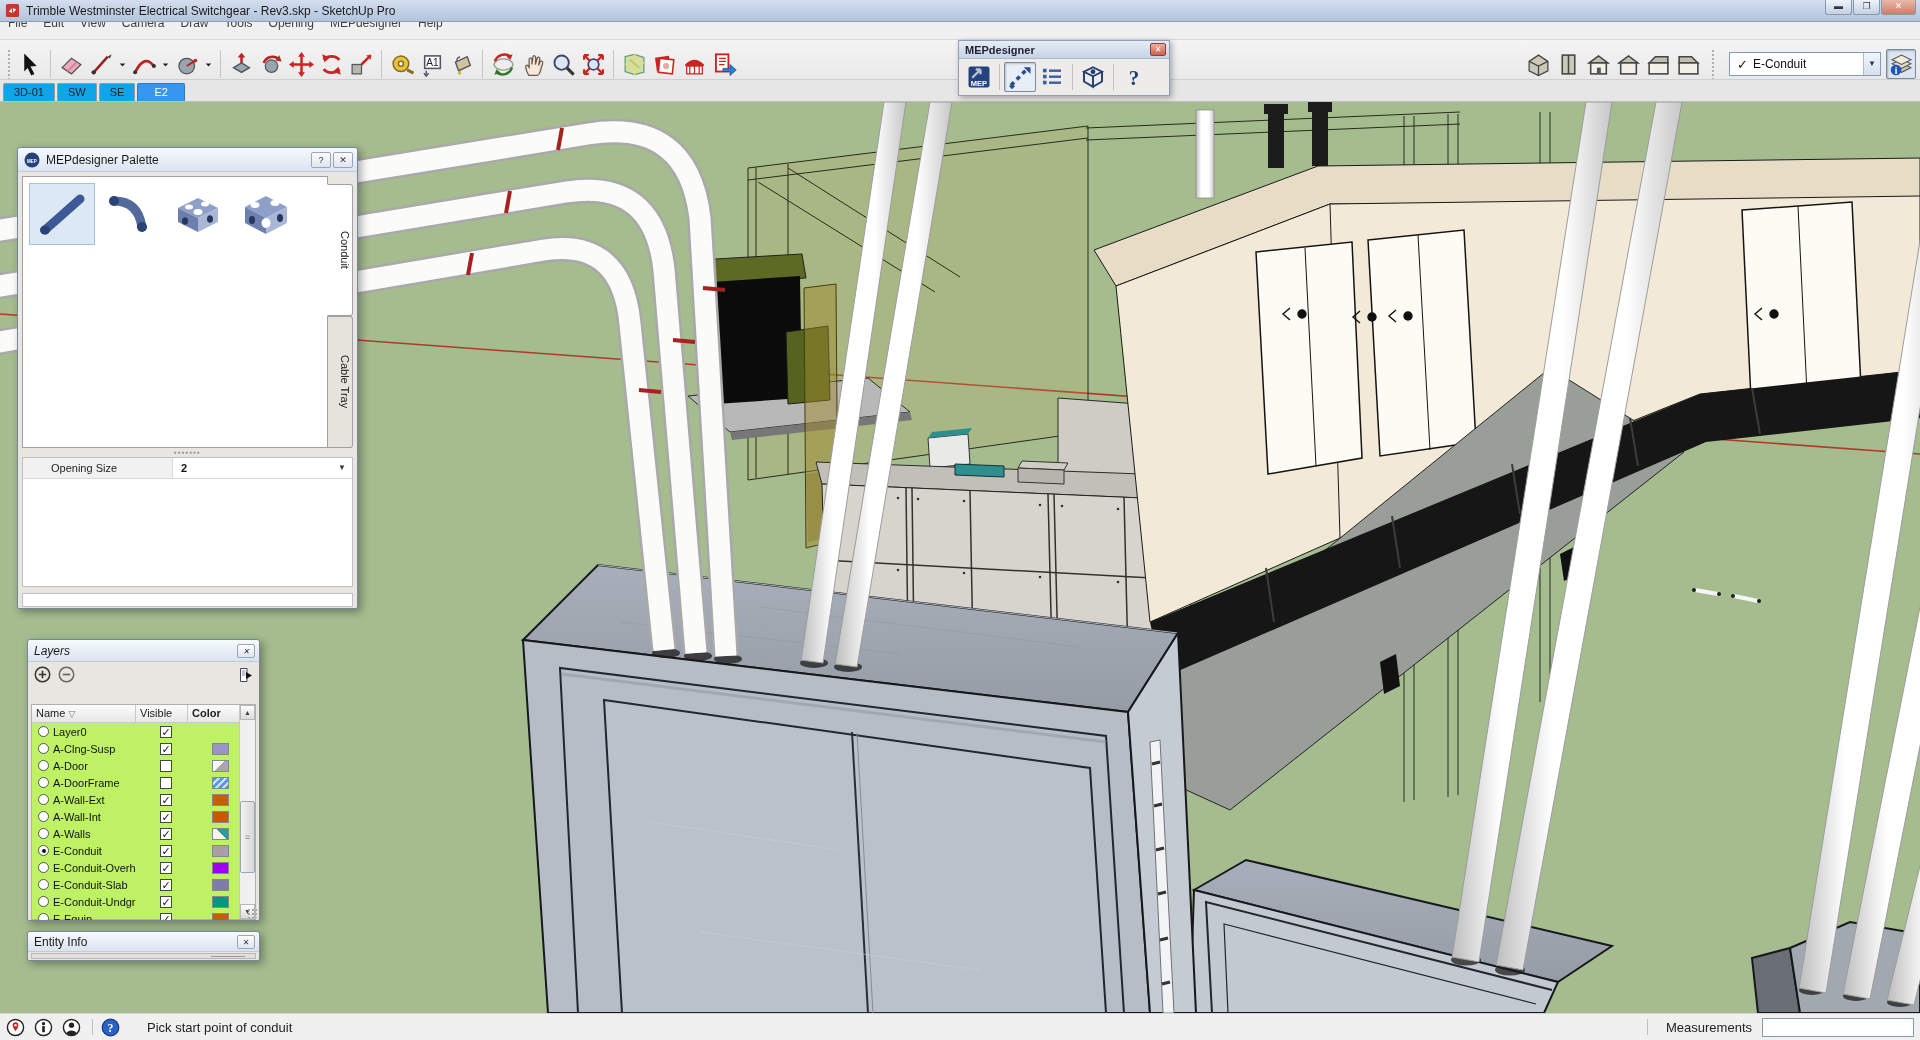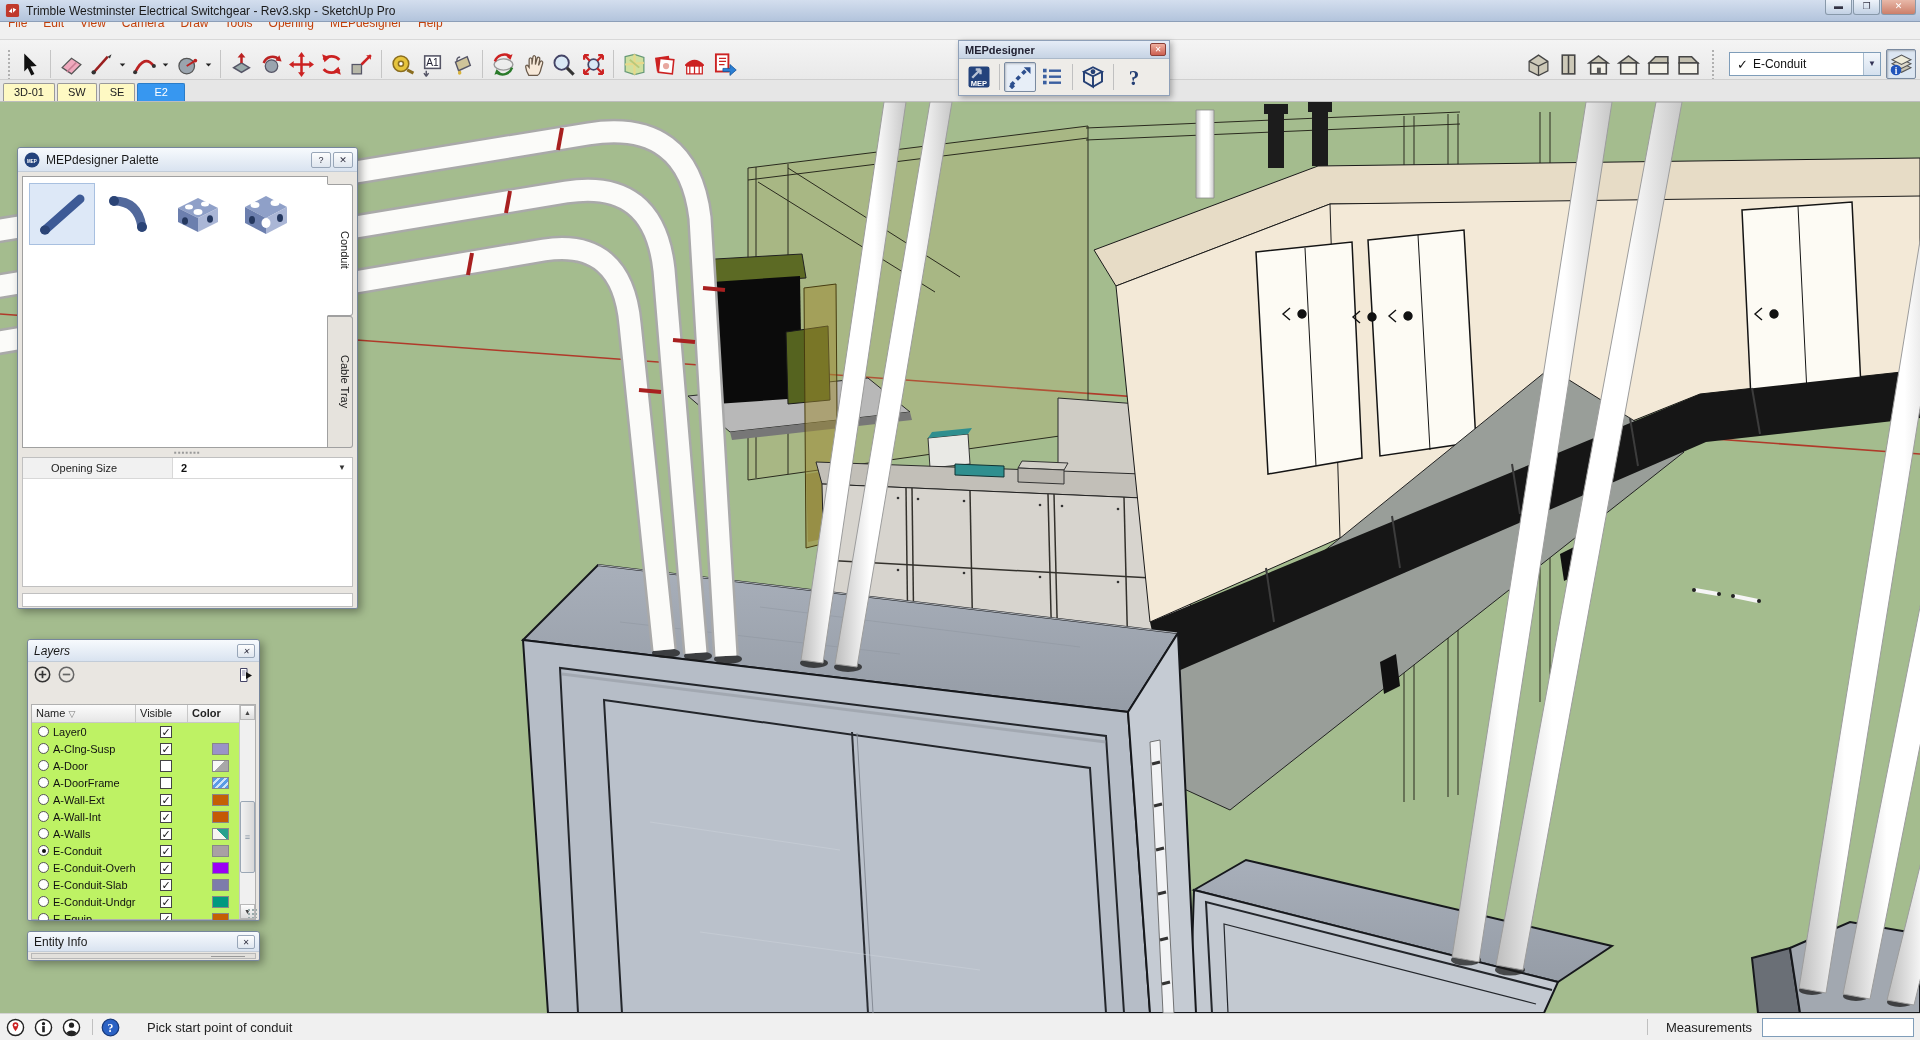--- a/index.html
+++ b/index.html
@@ -9,21 +9,21 @@
   
   #titlebar { height:22px; background:linear-gradient(#d3deee,#b3c4dc); border-bottom:1px solid #8d9fb8; display:flex; align-items:center; padding-left:5px; position:relative; }
   #titlebar .app-icon { width:15px; height:15px; margin-right:6px; }
   #titlebar .title-text { font-size:12px; color:#1a1a1a; }
   #win-buttons { position:absolute; right:4px; top:0; display:flex; }
   .win-btn { width:27px; height:15px; border:1px solid #8899aa; border-top:none; border-radius:0 0 3px 3px; background:linear-gradient(#eef3fa,#c2d1e4); font-size:9px; line-height:13px; text-align:center; color:#334; margin-left:1px; }
   .win-btn.close { width:35px; background:linear-gradient(#e8b8a8,#cc7f6a); color:#fff; }
 
   
   #menubar { height:18px; background:#f0f0f0; border-bottom:1px solid #d8d8d8; display:flex; align-items:center; }
-  .menu-item { font-size:12px; color:#c2410c; padding:0 8px; height:33px; line-height:18px; }
+  .menu-item { font-size:12px; color:#404040; padding:0 8px; height:33px; line-height:18px; }
 
   
   #toolbar { height:40px; background:linear-gradient(#f4f4f4,#e9e9e9); border-bottom:1px solid #cfcfcf; display:flex; align-items:flex-end; padding:0 4px; position:relative; }
   .tb-grip { width:5px; height:30px; margin:0 3px; background-image:radial-gradient(circle,#b0b0b0 1px,transparent 1.3px); background-size:4px 4px; }
   .tb-group { display:flex; align-items:center; }
   .tb-sep { width:1px; height:28px; background:#c5c5c5; margin:0 5px; }
   .tb-btn { width:30px; height:30px; display:flex; align-items:center; justify-content:center; border:1px solid transparent; border-radius:2px; }
   .tb-btn svg { width:25px; height:25px; }
   .tb-btn.dd { width:13px; }
   .tb-btn.dd svg { width:11px; height:11px; }
@@ -40,21 +40,21 @@
   #mep-toolbar .mep-title span { flex:1; font-size:11px; font-weight:bold; color:#223; }
   #mep-close { width:16px; height:13px; background:linear-gradient(#f0b0a0,#cc5f50); border:1px solid #8a4038; border-radius:2px; color:#fff; font-size:8px; line-height:11px; text-align:center; }
   #mep-buttons { display:flex; align-items:center; padding:3px 4px; }
   .mep-btn { width:32px; height:30px; display:flex; align-items:center; justify-content:center; border:1px solid transparent; border-radius:2px; }
   .mep-btn svg { width:24px; height:24px; }
   .mep-btn.active { border:1px solid #7a8aa0; background:#e7eef7; box-shadow:inset 1px 1px 2px rgba(0,0,0,.2); }
   .mep-sep { width:1px; height:26px; background:#c0c0c0; margin:0 4px; }
 
   
   #scenetabs { height:22px; background:#e6e6e6; border-bottom:1px solid #bdbdbd; display:flex; align-items:flex-end; padding-left:3px; }
-  .scene-tab { font-size:11px; color:#222; background:#fef9c3; border:1px solid #9a9a9a; border-bottom:none; border-radius:2px 2px 0 0; padding:2px 10px 3px; margin-right:2px; }
+  .scene-tab { font-size:11px; color:#222; background:#0ea5e9; border:1px solid #9a9a9a; border-bottom:none; border-radius:2px 2px 0 0; padding:2px 10px 3px; margin-right:2px; }
   .scene-tab.active { background:var(--active-tab-blue); color:#fff; border-color:#2a7cc8; padding-left:16px; padding-right:16px; }
 
   
   #viewport { position:relative; width:1920px; height:911px; background:var(--ground-green); overflow:hidden; }
   #scene { position:absolute; left:0; top:0; }
 
   
   .float-win { position:absolute; background:#e9e6e1; border:1px solid #76869c; border-radius:3px 3px 2px 2px; box-shadow:3px 3px 8px rgba(0,0,0,.35); }
   .fw-title { height:24px; display:flex; align-items:center; background:linear-gradient(#f7fafd,#d9e3f0); border-bottom:1px solid #c2ccd8; border-radius:3px 3px 0 0; padding:0 4px 0 6px; }
   .fw-title .fw-text { flex:1; font-size:12px; color:#1a1a1a; }

